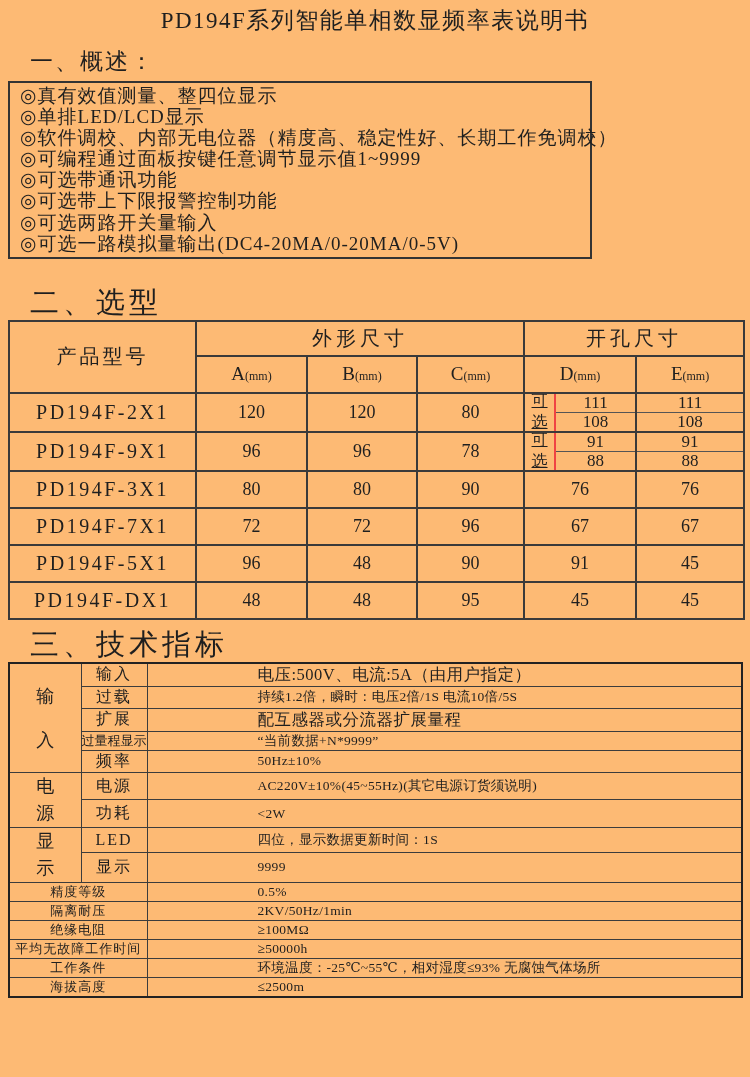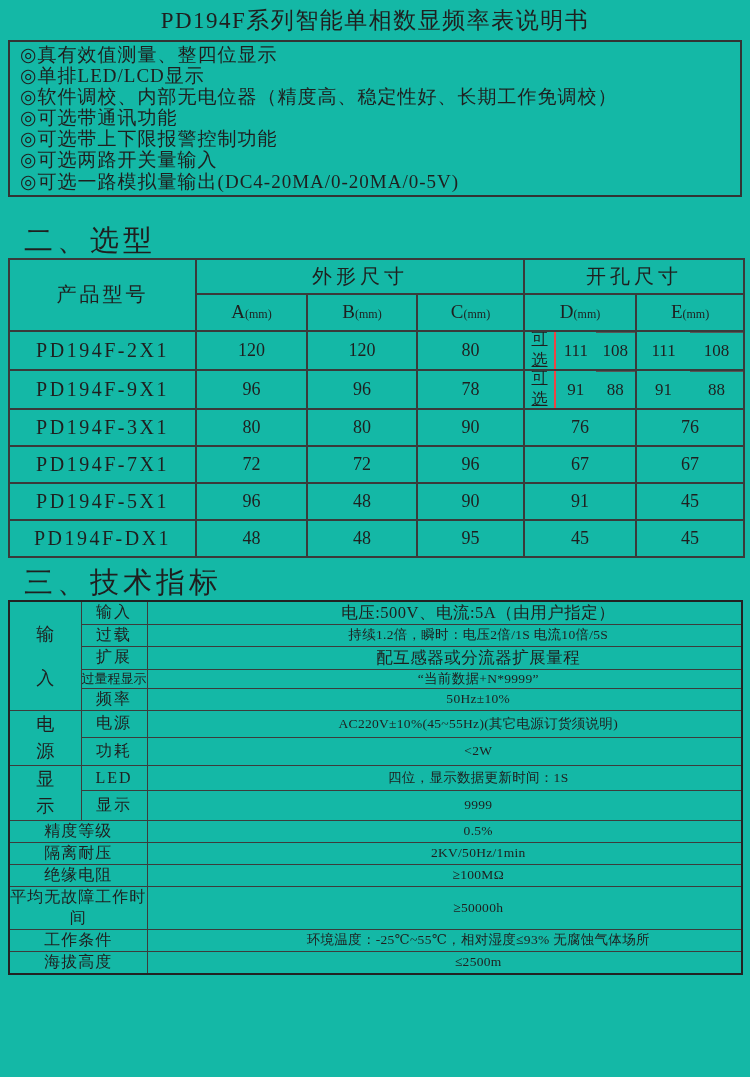--- a/index.html
+++ b/index.html
@@ -1,73 +1,75 @@
 <!DOCTYPE html>
 <html><head>
 <meta charset="utf-8">
 <style>
   * { margin:0; padding:0; box-sizing:border-box; }
   html,body { background:#ffffff; }
   body { font-family:"Liberation Serif","DejaVu Serif",serif; color:#1f1f1f; }
-  .page { width:750px; height:1077px; background:#14b8a6; overflow:hidden; position:relative; }
+  .page { width:750px; height:1077px; background:#fdba74; overflow:hidden; position:relative; }
 
   
   .title { text-align:center; font-size:23px; line-height:27px; padding-top:7px; letter-spacing:1.5px; }
 
   
   .h-overview { font-size:23px; line-height:27px; margin:14px 0 0 30px; letter-spacing:2px; font-weight:400; }
-  .overview-box { width:734px; margin:6px 0 0 8px; border:2px solid #333; padding:2px 4px 3px 10px; }
+  .overview-box { width:584px; margin:6px 0 0 8px; border:2px solid #333; padding:2px 4px 3px 10px; }
   .bullet { font-size:19px; line-height:21.1px; letter-spacing:1px; white-space:nowrap; }
 
   
-  .h-big { font-size:29px; line-height:32px; letter-spacing:4px; font-weight:500; margin-left:24px; }
+  .h-big { font-size:29px; line-height:32px; letter-spacing:4px; font-weight:500; margin-left:30px; }
   .h-selection { margin-top:27px; }
   .h-specs { margin-top:8px; }
 
   
   .sel-table { border-collapse:collapse; table-layout:fixed; width:735px; margin:2px 0 0 8px; border:2px solid #222; }
   .sel-table td { border:2px solid #3a3a3a; text-align:center; vertical-align:middle; overflow:hidden; }
   .phead { font-size:20px; letter-spacing:3px; }
   .ghead { font-size:20px; letter-spacing:4px; height:35px; }
   .hrow2 td { height:37px; font-size:19px; }
   .unit { font-size:12px; letter-spacing:0; }
   .drow td { height:37px; }
   .model { font-size:20px; letter-spacing:2.5px; }
   .num { font-size:18px; }
   .split-td { padding:0; }
   .dwrap { display:flex; height:37px; align-items:stretch; }
   .opt { flex:0 0 31px; border-right:2px solid #ef4444; display:flex; align-items:center; justify-content:center; font-size:16px; letter-spacing:0;text-decoration:underline; }
-  .stack { flex:1 1 auto; display:flex; flex-direction:row; }
+  .stack { flex:1 1 auto; display:flex; flex-direction:column; }
   .sv { flex:1; display:flex; align-items:center; justify-content:center; font-size:17px; line-height:1; }
   .sv2 { border-top:1.5px solid #555;text-align:center; }
 
   
   .spec-table { border-collapse:collapse; table-layout:fixed; width:735px; margin:2px 0 0 8px; border:2px solid #222; }
   .spec-table td { border:1.5px solid #3c3c3c; vertical-align:middle; height:18px; }
   .group { text-align:center; }
   .vtext { width:22px; margin:0 auto; word-break:break-all; text-align:center; font-size:18px; line-height:27px; font-weight:500; }
   .vtext.tall { line-height:44px; }
   .slabel { text-align:center; font-size:16px; letter-spacing:2px; font-weight:500; }
   .slabel.sm { font-size:13px; letter-spacing:0; }
-  .slabel.wide { font-size:16px; letter-spacing:1px; }
-  .sval { padding-left:68px; font-size:13.5px; font-weight:500; letter-spacing:0.3px; white-space:nowrap;text-align:center; }
+  .slabel.wide { font-size:13px; letter-spacing:1px; }
+  .sval { padding-left:110px; font-size:13.5px; font-weight:500; letter-spacing:0.3px; white-space:nowrap; }
   .sval.v-lg { font-size:16.5px; font-weight:400; letter-spacing:0.5px; }
 </style>
 </head>
 <body>
 
 <div class="page">
 
   <div class="title">PD194F系列智能单相数显频率表说明书</div>
 
+  <div class="h-overview">一、概述：</div>
 
   <div class="overview-box">
     <div class="bullet">◎真有效值测量、整四位显示</div>
     <div class="bullet">◎单排LED/LCD显示</div>
     <div class="bullet">◎软件调校、内部无电位器（精度高、稳定性好、长期工作免调校）</div>
+    <div class="bullet">◎可编程通过面板按键任意调节显示值1~9999</div>
     <div class="bullet">◎可选带通讯功能</div>
     <div class="bullet">◎可选带上下限报警控制功能</div>
     <div class="bullet">◎可选两路开关量输入</div>
     <div class="bullet">◎可选一路模拟量输出(DC4-20MA/0-20MA/0-5V)</div>
   </div>
 
   <div class="h-big h-selection">二、选型</div>
 
   <table class="sel-table">
     <colgroup>

